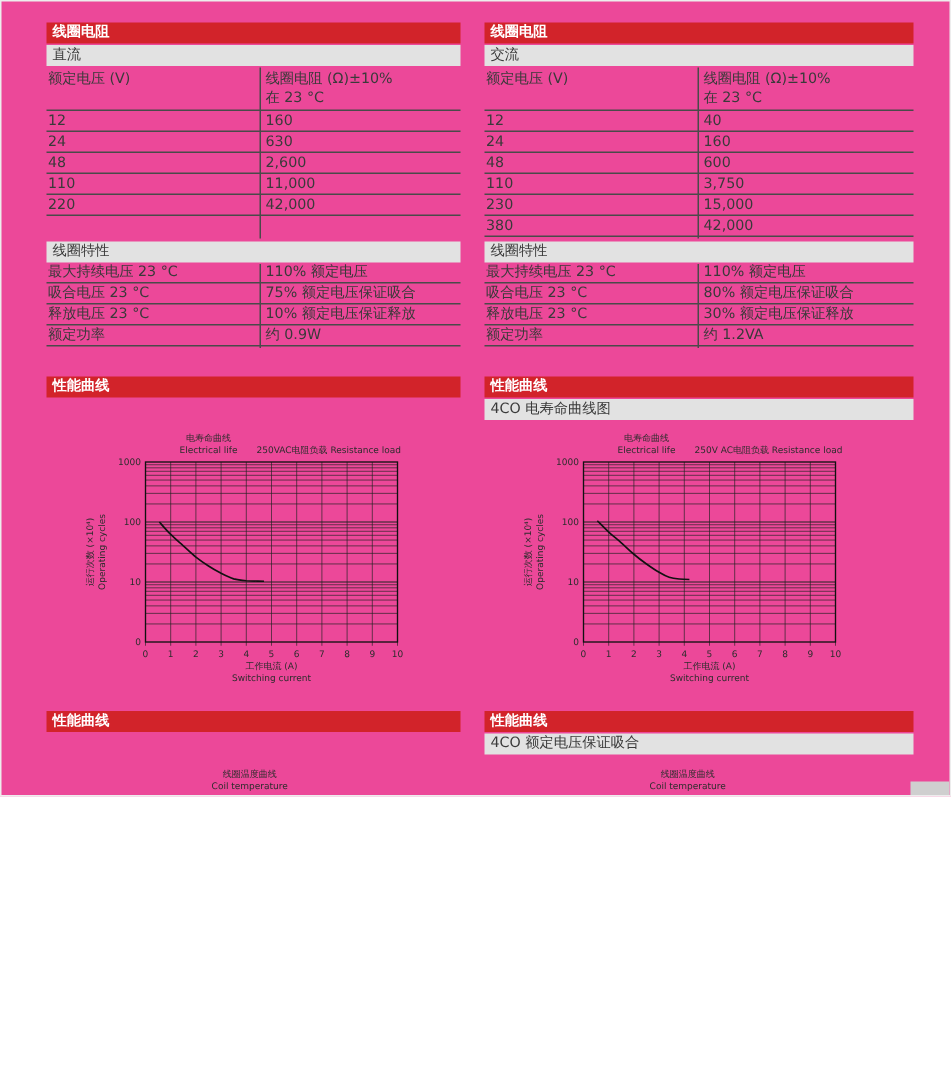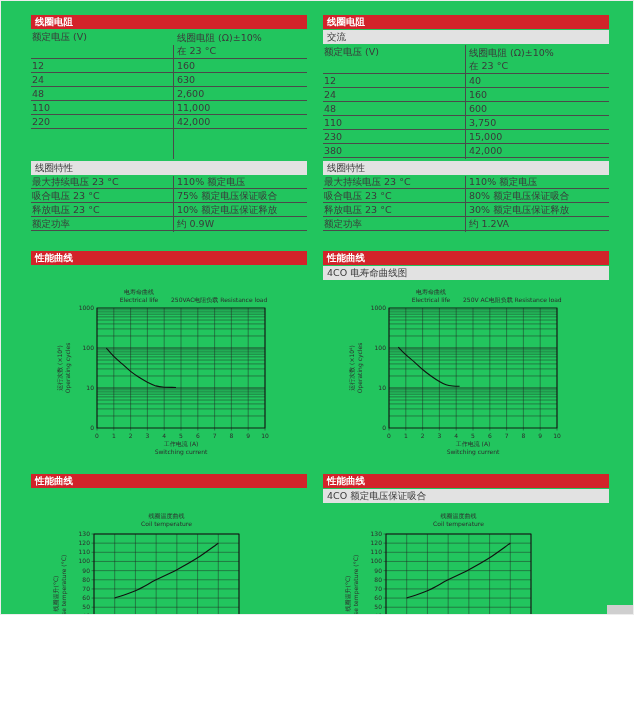--- a/index.html
+++ b/index.html
@@ -1,17 +1,17 @@
 <!DOCTYPE html>
 <html style="--accent: #d2232a; --subbg: #e2e2e2; --rule: #4a4a4a;"><head>
 <meta charset="utf-8">
 <style>
   html,body{margin:0;padding:0;background:#fff;}
   body{font-family:"DejaVu Sans","Liberation Sans",sans-serif;color:#3a3a3a;}
-  .page{position:relative;width:634px;height:615px;background:#22c55e;overflow:hidden;
+  .page{position:relative;width:634px;height:531px;background:#ec4899;overflow:hidden;
         border:1px solid #ededed;box-sizing:border-box;}
   .col{position:absolute;top:0;height:727px;}
   #col-left{left:30px;width:276px;}
   #col-right{left:322px;width:286px;}
   .sec{position:absolute;left:0;right:0;}
   .bar-red{height:14px;background:var(--accent,#d2232a);color:#fff;font-weight:bold;
            font-size:9.5px;line-height:14px;padding-left:4px;box-sizing:border-box;}
   .bar-gray{height:14px;background:var(--subbg,#e2e2e2);color:#3a3a3a;
             font-size:9.5px;line-height:14px;padding-left:4px;margin-top:1px;box-sizing:border-box;}
   .sec-res{top:14px;}
@@ -37,20 +37,21 @@
 </style>
 </head>
 <body>
 
 <div class="page">
 
   <div class="col" id="col-left">
 
     <div class="sec sec-res">
       <div class="bar-red">线圈电阻</div>
+      <div class="bar-gray">直流</div>
       <div class="thead">
         <span class="c1">额定电压 (V)</span>
         <span class="c2">
           <div>线圈电阻 (Ω)±10%</div>
           <div>在 23 °C</div>
         </span>
       </div>
       <div>
           <div class="trow">
             <span class="cl">12</span>

